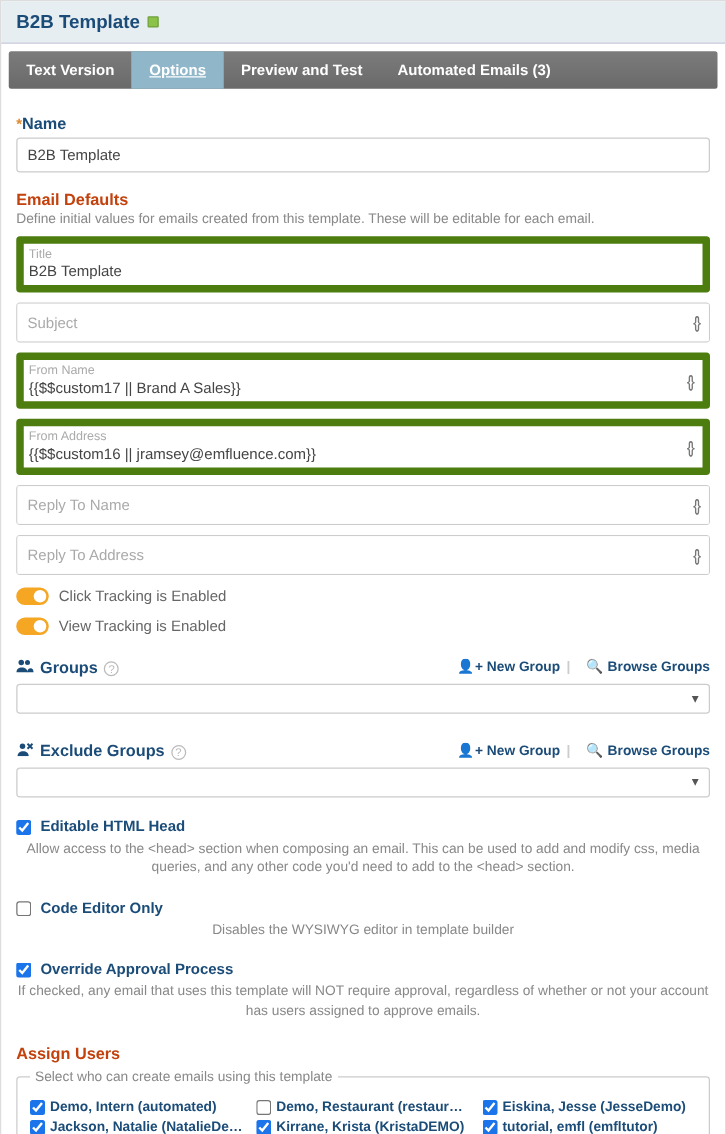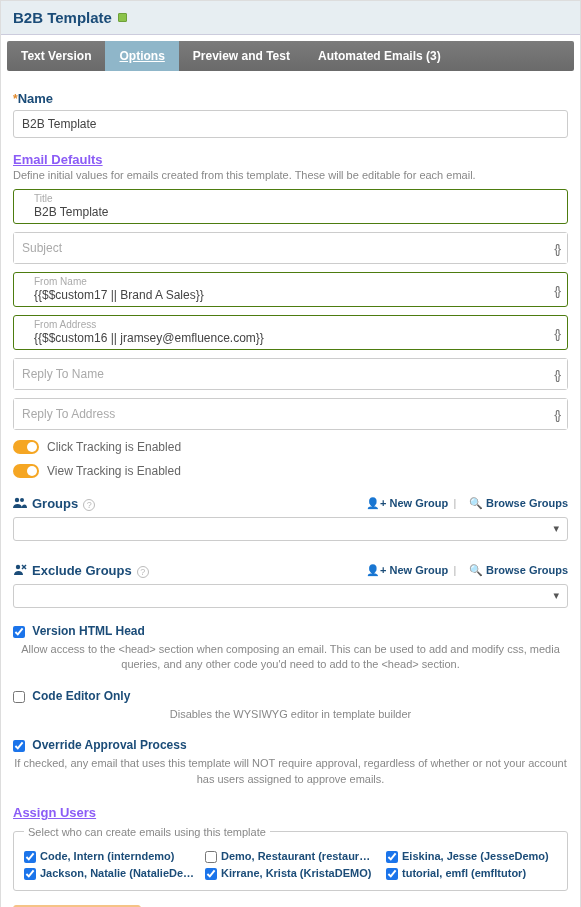--- a/index.html
+++ b/index.html
@@ -59,28 +59,28 @@
   .field-label { color: #1b4c78; font-weight: bold; font-size: 13px; }
   .text-input {
     width: 100%;
     border: 1px solid #ccc;
     border-radius: 3px;
     padding: 6px 8px;
     font-size: 12px;
     color: #444;
     margin-top: 4px;
   }
-  .section-head { color:#8b5cf6; font-weight:bold; font-size:13px; margin-top:14px;text-decoration:underline; }
+  .section-head { color:#c2410c; font-weight:bold; font-size:13px; margin-top:14px; }
   .section-desc { color:#888; font-size:11px; margin-top:2px; }
   .floating-field {
-    border: 1px solid #4d7c0f;
+    border: 6px solid #4d7c0f;
     border-radius: 3px;
     margin-top: 8px;
     position: relative;
-    padding: 3px 30px 3px 20px;
+    padding: 3px 30px 3px 4px;
   }
   .floating-label {
     font-size: 10px;
     color: #aaa;
     display: block;
   }
   .floating-input {
     border: none;
     outline: none;
     width: 100%;
@@ -336,21 +336,21 @@
         <a><span>👤+</span> <span>New Group</span></a>
         <span class="sep">|</span>
         <a><span>🔍</span> <span>Browse Groups</span></a>
       </div>
     </div>
     <div class="select-box"></div>
 
     <div class="check-row">
       <label>
         <input type="checkbox" class="cb" checked="" style="">
-        <span class="check-label">Version HTML Head</span>
+        <span class="check-label">Editable HTML Head</span>
       </label>
       <div class="check-desc">Allow access to the &lt;head&gt; section when composing an email. This can be used to add and modify css, media queries, and any other code you'd need to add to the &lt;head&gt; section.</div>
     </div>
 
     <div class="check-row">
       <label>
         <input type="checkbox" class="cb" style="">
         <span class="check-label">Code Editor Only</span>
       </label>
       <div class="check-desc">Disables the WYSIWYG editor in template builder</div>
@@ -361,21 +361,21 @@
         <input type="checkbox" class="cb" checked="" style="">
         <span class="check-label">Override Approval Process</span>
       </label>
       <div class="check-desc">If checked, any email that uses this template will NOT require approval, regardless of whether or not your account has users assigned to approve emails.</div>
     </div>
 
     <div class="section-head" style="margin-top:18px">Assign Users</div>
     <fieldset class="assign-fieldset">
       <legend class="assign-legend">Select who can create emails using this template</legend>
       <div class="user-grid" id="user-grid">
-          <div class="user-item"><input type="checkbox" class="cb" checked="" style=""><span>Code, Intern (interndemo)</span></div>
+          <div class="user-item"><input type="checkbox" class="cb" checked="" style=""><span>Demo, Intern (automated)</span></div>
           <div class="user-item"><input type="checkbox" class="cb" style=""><span>Demo, Restaurant (restaurantdemo)</span></div>
           <div class="user-item"><input type="checkbox" class="cb" checked="" style=""><span>Eiskina, Jesse (JesseDemo)</span></div>
           <div class="user-item"><input type="checkbox" class="cb" checked="" style=""><span>Jackson, Natalie (NatalieDemo)</span></div>
           <div class="user-item"><input type="checkbox" class="cb" checked="" style=""><span>Kirrane, Krista (KristaDEMO)</span></div>
           <div class="user-item"><input type="checkbox" class="cb" checked="" style=""><span>tutorial, emfl (emfltutor)</span></div>
         </div>
     </fieldset>
 
     <div class="footer-row">
       <button class="deact-btn" disabled="">Deactivate Template</button>

